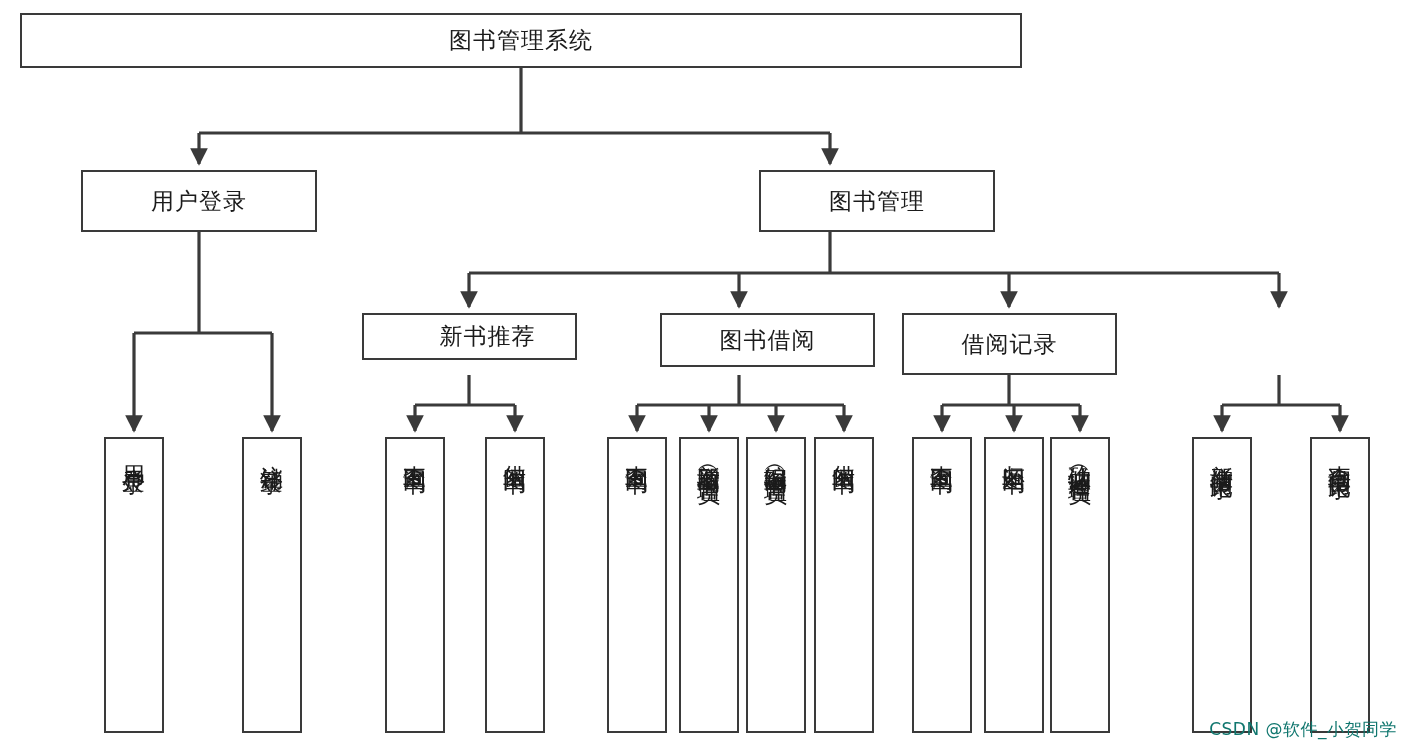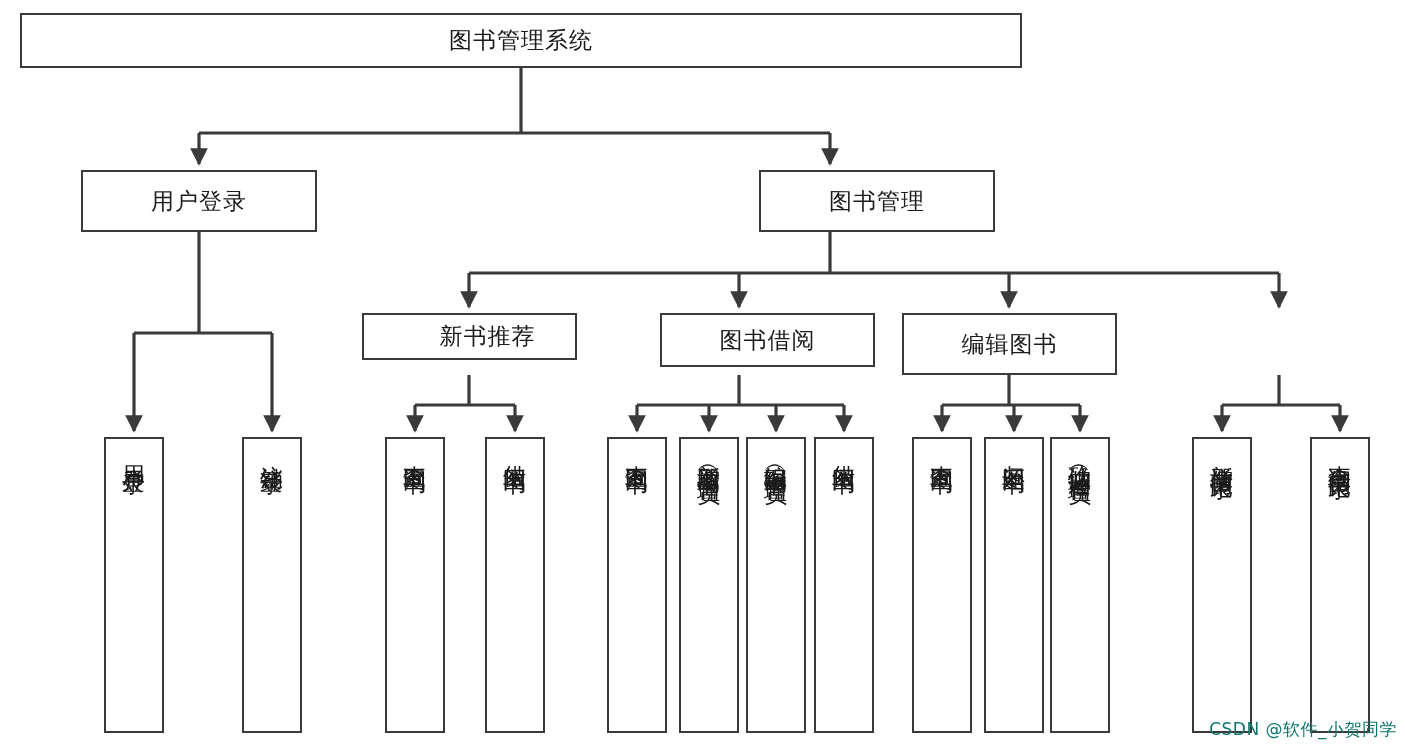--- a/index.html
+++ b/index.html
@@ -128,21 +128,21 @@
     <span>图书管理</span>
   </div>
 
   <div class="node h" style="left: 362px; top: 313px; width: 215px; height: 47px; padding-left: 36px;">
     <span>新书推荐</span>
   </div>
   <div class="node h" style="left: 632px; top: 313px; width: 215px; height: 54px; margin-left: 28px;">
     <span>图书借阅</span>
   </div>
   <div class="node h" style="left: 902px; top: 313px; width: 215px; height: 62px;">
-    <span>编辑图书</span>
+    <span>借阅记录</span>
   </div>
 
   <div class="node leaf" style="left: 104px; top: 437px; width: 60px; height: 296px;">
     <span class="vtext">用户登录</span>
   </div>
   <div class="node leaf" style="left: 242px; top: 437px; width: 60px; height: 296px;">
     <span class="vtext">注销登录</span>
   </div>
   <div class="node leaf" style="left: 385px; top: 437px; width: 60px; height: 296px;">
     <span class="vtext">查询图书</span>

